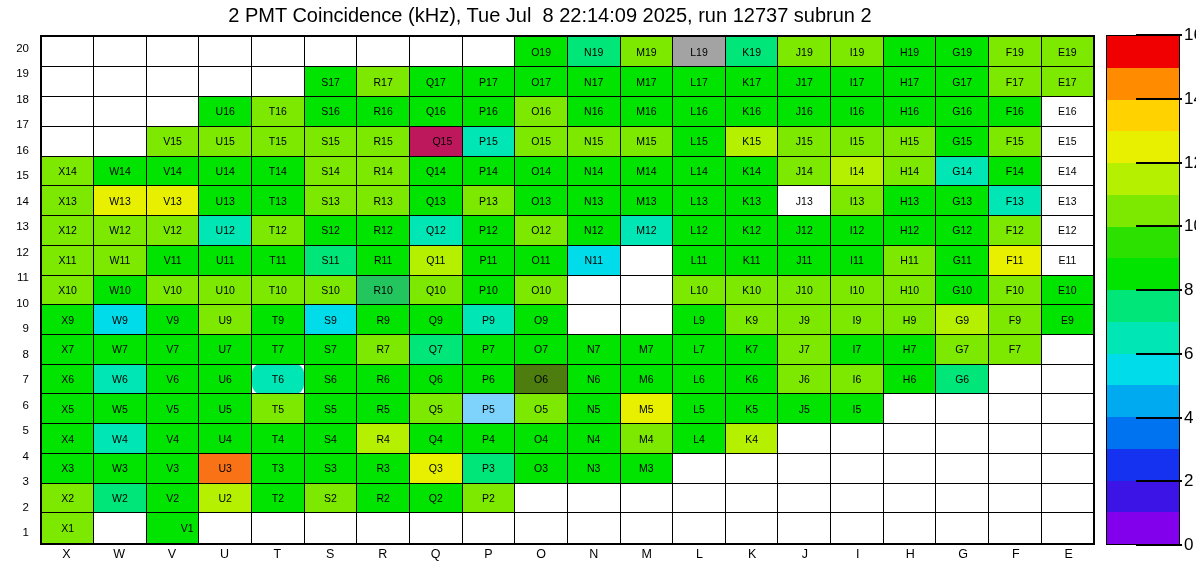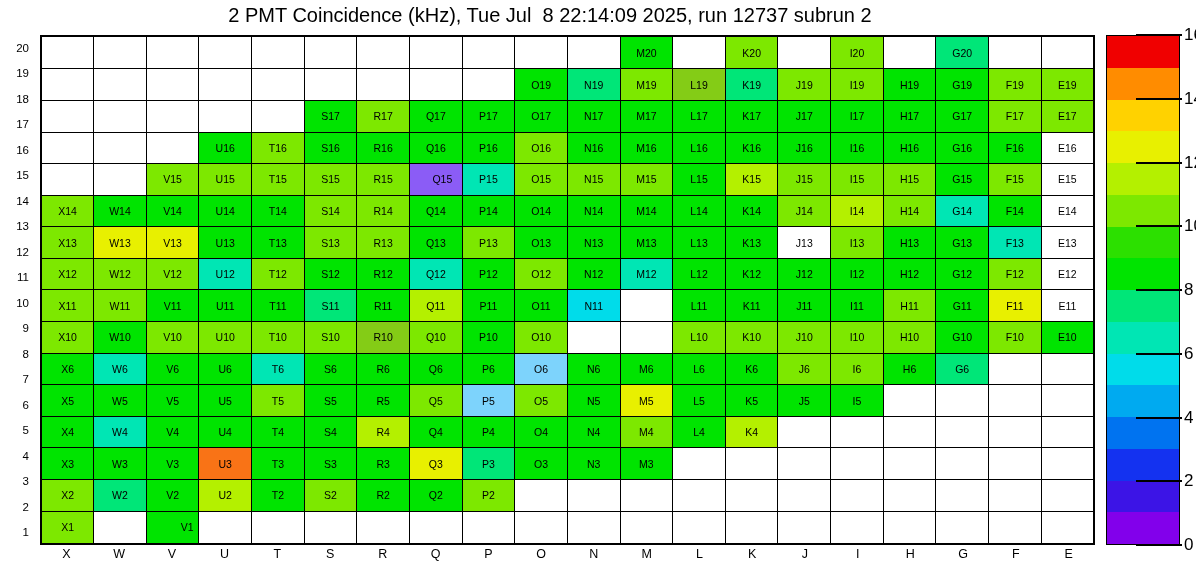--- a/index.html
+++ b/index.html
@@ -60,46 +60,24 @@
           <tr>
             <td></td>
             <td></td>
             <td></td>
             <td></td>
             <td></td>
             <td></td>
             <td></td>
             <td></td>
             <td></td>
-            <td></td>
-            <td></td>
-            <td style="background: rgb(0, 228, 0);">M20</td>
-            <td></td>
-            <td style="background: rgb(125, 232, 0);">K20</td>
-            <td></td>
-            <td style="background: rgb(125, 232, 0);">I20</td>
-            <td></td>
-            <td style="background: rgb(0, 230, 120);">G20</td>
-            <td></td>
-            <td></td>
-          </tr>
-          <tr>
-            <td></td>
-            <td></td>
-            <td></td>
-            <td></td>
-            <td></td>
-            <td></td>
-            <td></td>
-            <td></td>
-            <td></td>
             <td style="background: rgb(0, 228, 0);">O19</td>
             <td style="background: rgb(0, 230, 120);">N19</td>
             <td style="background: rgb(125, 232, 0);">M19</td>
-            <td style="background: #84cc16;">L19</td>
+            <td style="background: #a3a3a3;">L19</td>
             <td style="background: rgb(0, 230, 120);">K19</td>
             <td style="background: rgb(125, 232, 0);">J19</td>
             <td style="background: rgb(125, 232, 0); margin-top: 43px;">I19</td>
             <td style="background: rgb(0, 228, 0);">H19</td>
             <td style="background: rgb(0, 228, 0);">G19</td>
             <td style="background: rgb(125, 232, 0);">F19</td>
             <td style="background: rgb(125, 232, 0);">E19</td>
           </tr>
           <tr>
             <td></td>
@@ -146,21 +124,21 @@
             <td>E16</td>
           </tr>
           <tr>
             <td></td>
             <td></td>
             <td style="background: rgb(125, 232, 0);">V15</td>
             <td style="background: rgb(125, 232, 0);">U15</td>
             <td style="background: rgb(125, 232, 0);">T15</td>
             <td style="background: rgb(125, 232, 0);">S15</td>
             <td style="background: rgb(125, 232, 0);">R15</td>
-            <td style="background: #8b5cf6; padding-left: 13px;">Q15</td>
+            <td style="background: #be185d; padding-left: 13px;">Q15</td>
             <td style="background: rgb(0, 230, 180);">P15</td>
             <td style="background: rgb(125, 232, 0);">O15</td>
             <td style="background: rgb(125, 232, 0);">N15</td>
             <td style="background: rgb(125, 232, 0);">M15</td>
             <td style="background: rgb(0, 228, 0);">L15</td>
             <td style="background: rgb(180, 240, 0);">K15</td>
             <td style="background: rgb(125, 232, 0);">J15</td>
             <td style="background: rgb(125, 232, 0);">I15</td>
             <td style="background: rgb(125, 232, 0);">H15</td>
             <td style="background: rgb(0, 228, 0);">G15</td>
@@ -255,46 +233,90 @@
             <td style="background: rgb(232, 240, 0);">F11</td>
             <td>E11</td>
           </tr>
           <tr>
             <td style="background: rgb(125, 232, 0);">X10</td>
             <td style="background: rgb(0, 228, 0);">W10</td>
             <td style="background: rgb(125, 232, 0);">V10</td>
             <td style="background: rgb(125, 232, 0);">U10</td>
             <td style="background: rgb(125, 232, 0);">T10</td>
             <td style="background: rgb(125, 232, 0);">S10</td>
-            <td style="background: #84cc16;">R10</td>
+            <td style="background: #22c55e;">R10</td>
             <td style="background: rgb(125, 232, 0);">Q10</td>
             <td style="background: rgb(0, 228, 0);">P10</td>
             <td style="background: rgb(125, 232, 0);">O10</td>
             <td></td>
             <td></td>
             <td style="background: rgb(125, 232, 0);">L10</td>
             <td style="background: rgb(125, 232, 0);">K10</td>
             <td style="background: rgb(125, 232, 0);">J10</td>
             <td style="background: rgb(125, 232, 0);">I10</td>
             <td style="background: rgb(125, 232, 0);">H10</td>
             <td style="background: rgb(0, 228, 0);">G10</td>
             <td style="background: rgb(125, 232, 0);">F10</td>
             <td style="background: rgb(0, 228, 0);">E10</td>
           </tr>
           <tr>
+            <td style="background: rgb(0, 228, 0);">X9</td>
+            <td style="background: rgb(0, 220, 234);">W9</td>
+            <td style="background: rgb(0, 228, 0);">V9</td>
+            <td style="background: rgb(125, 232, 0);">U9</td>
+            <td style="background: rgb(0, 228, 0);">T9</td>
+            <td style="background: rgb(0, 220, 234);">S9</td>
+            <td style="background: rgb(0, 228, 0);">R9</td>
+            <td style="background: rgb(0, 228, 0);">Q9</td>
+            <td style="background: rgb(0, 230, 180);">P9</td>
+            <td style="background: rgb(0, 228, 0);">O9</td>
+            <td></td>
+            <td></td>
+            <td style="background: rgb(0, 228, 0);">L9</td>
+            <td style="background: rgb(125, 232, 0);">K9</td>
+            <td style="background: rgb(125, 232, 0);">J9</td>
+            <td style="background: rgb(125, 232, 0);">I9</td>
+            <td style="background: rgb(125, 232, 0);">H9</td>
+            <td style="background: rgb(180, 240, 0);">G9</td>
+            <td style="background: rgb(125, 232, 0);">F9</td>
+            <td style="background: rgb(0, 228, 0);">E9</td>
+          </tr>
+          <tr>
+            <td style="background: rgb(0, 228, 0);">X7</td>
+            <td style="background: rgb(0, 228, 0);">W7</td>
+            <td style="background: rgb(0, 228, 0);">V7</td>
+            <td style="background: rgb(0, 228, 0);">U7</td>
+            <td style="background: rgb(0, 228, 0);">T7</td>
+            <td style="background: rgb(0, 228, 0);">S7</td>
+            <td style="background: rgb(125, 232, 0);">R7</td>
+            <td style="background: rgb(0, 230, 120);">Q7</td>
+            <td style="background: rgb(0, 228, 0);">P7</td>
+            <td style="background: rgb(0, 228, 0);">O7</td>
+            <td style="background: rgb(0, 228, 0);">N7</td>
+            <td style="background: rgb(0, 228, 0);">M7</td>
+            <td style="background: rgb(0, 228, 0);">L7</td>
+            <td style="background: rgb(0, 228, 0);">K7</td>
+            <td style="background: rgb(125, 232, 0);">J7</td>
+            <td style="background: rgb(0, 228, 0);">I7</td>
+            <td style="background: rgb(0, 228, 0);">H7</td>
+            <td style="background: rgb(125, 232, 0);">G7</td>
+            <td style="background: rgb(125, 232, 0);">F7</td>
+            <td></td>
+          </tr>
+          <tr>
             <td style="background: rgb(0, 228, 0);">X6</td>
             <td style="background: rgb(0, 230, 180);">W6</td>
             <td style="background: rgb(0, 228, 0);">V6</td>
             <td style="background: rgb(0, 228, 0);">U6</td>
-            <td style="background: rgb(0, 230, 180);">T6</td>
+            <td style="background: rgb(0, 230, 180); border-radius: 9px;">T6</td>
             <td style="background: rgb(0, 228, 0);">S6</td>
             <td style="background: rgb(0, 228, 0);">R6</td>
             <td style="background: rgb(0, 228, 0);">Q6</td>
             <td style="background: rgb(0, 228, 0);">P6</td>
-            <td style="background: #7dd3fc;">O6</td>
+            <td style="background: #4d7c0f;">O6</td>
             <td style="background: rgb(0, 228, 0);">N6</td>
             <td style="background: rgb(0, 228, 0);">M6</td>
             <td style="background: rgb(0, 228, 0);">L6</td>
             <td style="background: rgb(0, 228, 0);">K6</td>
             <td style="background: rgb(125, 232, 0);">J6</td>
             <td style="background: rgb(125, 232, 0);">I6</td>
             <td style="background: rgb(0, 228, 0);">H6</td>
             <td style="background: rgb(0, 230, 120);">G6</td>
             <td></td>
             <td></td>

